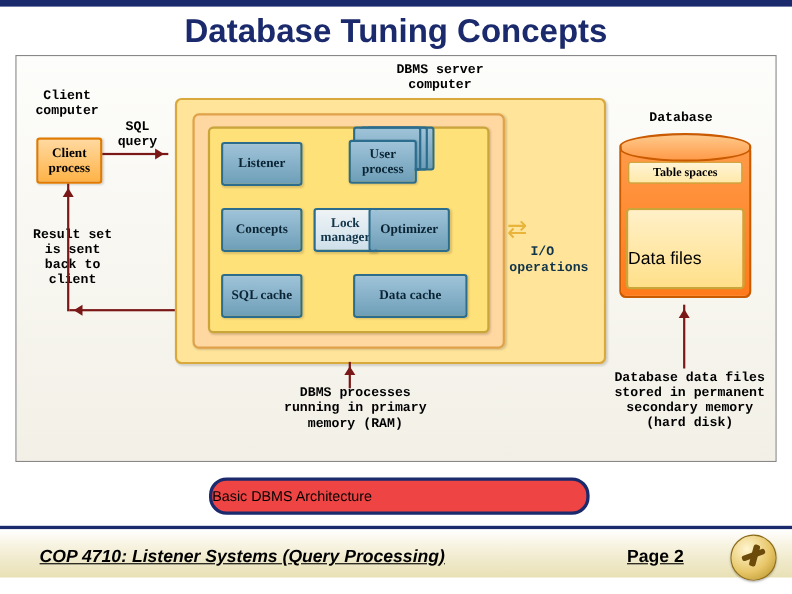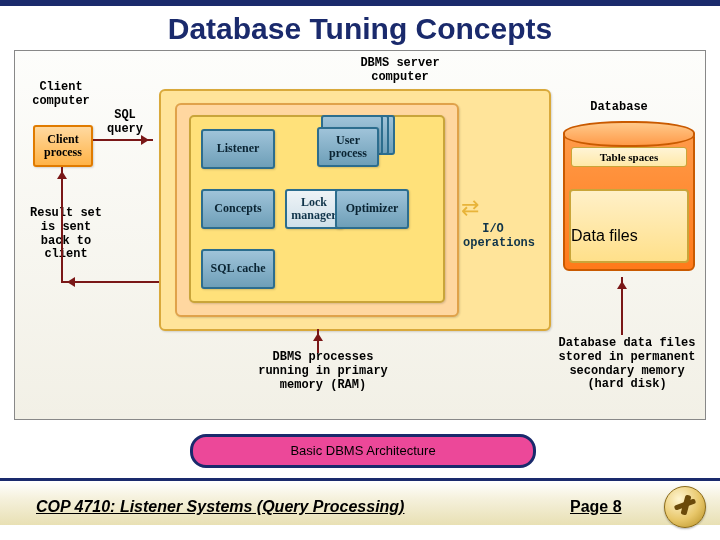--- a/index.html
+++ b/index.html
@@ -9,33 +9,33 @@
   .diagram{position:relative;margin:0 14px;border:1px solid #888;background:linear-gradient(#fdfdfb,#f2f0e6);height:368px}
   .lbl{position:absolute;font-family:Liberation Mono, monospace;font-weight:700;font-size:12px;line-height:1.15;text-align:center}
   .box{position:absolute;border-radius:3px;text-align:center;font-family:"Times New Roman",serif;font-weight:700;font-size:12px;display:flex;align-items:center;justify-content:center;line-height:1.1;box-shadow:1px 1px 2px rgba(0,0,0,.15)}
   .orange{background:linear-gradient(#ffd9a0,#ffb347);border:2px solid #e07b00}
   .blue{background:linear-gradient(#9fc3d9,#6e9fb8);border:2px solid #2c6d8e;color:#0a2433}
   .yellowbig{background:#ffe49a;border:2px solid #d9a93b;border-radius:6px}
   .orangebig{background:#ffd7a0;border:2px solid #e0a24a;border-radius:6px}
   .yellowdk{background:#ffe17a;border:2px solid #c9a53a;border-radius:5px}
   .stack{position:absolute}
   .stack .s{position:absolute;width:58px;height:36px;background:linear-gradient(#9fc3d9,#6e9fb8);border:2px solid #2c6d8e;border-radius:3px}
-  .cyl{position:absolute;width:132px;height:150px}
+  .cyl{position:absolute;width:120px;height:150px}
   .cyl .body{position:absolute;top:10px;left:0;right:0;bottom:0;background:linear-gradient(#ff9b4a,#ff7a1a);border:2px solid #c95a00;border-radius:6px}
   .cyl .top{position:absolute;top:0;left:0;right:0;height:22px;background:linear-gradient(#ffc98a,#ff9b4a);border:2px solid #c95a00;border-radius:60px/12px}
   .cyl .lab{position:absolute;top:26px;left:8px;right:8px;height:18px;background:linear-gradient(#fff4d6,#ffe9a8);border:1px solid #c9a53a;border-radius:3px;font:700 11px/18px "Times New Roman";text-align:center}
   .cyl .df{position:absolute;left:6px;right:6px;bottom:8px;height:70px;background:linear-gradient(#fff0c8,#ffe08a);border:2px solid #c9a53a;border-radius:4px}
   .arrow{position:absolute;background:#7a1717}
   .arrow.h{height:2px}
   .arrow.h:after{content:"";position:absolute;right:-1px;top:-4px;border:5px solid transparent;border-left:8px solid #7a1717}
   .arrow.h.rev:after{right:auto;left:-1px;border:5px solid transparent;border-right:8px solid #7a1717}
   .arrow.v{width:2px}
   .arrow.v:after{content:"";position:absolute;left:-4px;top:-1px;border:5px solid transparent;border-bottom:8px solid #7a1717}
   .ioarrow{position:absolute;color:#e8b43a;font-size:22px;letter-spacing:-3px}
-  .caption{position:absolute;left:190px;top:434px;width:340px;height:28px;border:3px solid #1a2a6c;border-radius:16px;background:#ec4899;text-align:center;font:400 13px/28px Arial}
+  .caption{position:absolute;left:190px;top:434px;width:340px;height:28px;border:3px solid #1a2a6c;border-radius:16px;background:#ef4444;font:400 13px/28px Arial}
   .footerbar{position:absolute;left:0;right:0;top:478px;height:44px;background:linear-gradient(#fff,#f5f1dc 40%,#e8e0b4);border-top:3px solid #1a2a6c}
   .course{position:absolute;left:36px;top:498px;font:italic 700 16px Arial;text-decoration:underline;color:#000}
   .pagenum{position:absolute;left:570px;top:498px;font:700 16px Arial;text-decoration:underline}
   .ucf{position:absolute;right:14px;top:486px;width:40px;height:40px;border-radius:50%;background:radial-gradient(circle at 35% 30%,#fff5d0,#e8c76a 55%,#b38b1f);border:1px solid #8a6a18;box-shadow:0 1px 2px rgba(0,0,0,.3)}
   .ucf:before{content:"";position:absolute;left:9px;top:15px;width:22px;height:5px;background:#6b4a0a;border-radius:2px;transform:rotate(-20deg)}
   .ucf:after{content:"";position:absolute;left:18px;top:8px;width:6px;height:20px;background:#6b4a0a;border-radius:2px;transform:rotate(15deg)}
 </style>
 </head>
 <body>
 
@@ -67,20 +67,21 @@
 
     <div class="stack" style="left:306px;top:64px">
       <div class="s" style="left:12px;top:0"></div>
       <div class="s" style="left:6px;top:6"></div>
       <div class="s" style="left:0;top:12"></div>
     </div>
     <div class="box blue" style="left:302px;top:76px;width:58px;height:36px;z-index:2">User<br>process</div>
 
     <div class="box blue" style="left:270px;top:138px;width:54px;height:36px;background:linear-gradient(#eef3f6,#cfe0ea);color:#10344a">Lock<br>manager</div>
     <div class="box blue" style="left:320px;top:138px;width:70px;height:36px">Optimizer</div>
+    <div class="box blue" style="left:306px;top:198px;width:100px;height:36px">Data cache</div>
 
     <div class="ioarrow" style="left:446px;top:144px">⇄</div>
     <div class="lbl" style="left:448px;top:172px;width:60px;color:#10344a">I/O<br>operations</div>
 
     <div class="lbl" style="left:564px;top:50px;width:80px">Database</div>
     <div class="cyl" style="left:548px;top:70px">
       <div class="body"></div>
         <div class="top"></div>
       <div class="lab">Table spaces</div>
       <div class="df"><br>        <br>        Data files<br>      </div>
@@ -90,15 +91,15 @@
     <div class="lbl" style="left:238px;top:300px;width:140px">DBMS processes<br>running in primary<br>memory (RAM)</div>
 
     <div class="arrow v" style="left:606px;top:226px;height:58px"></div>
     <div class="lbl" style="left:542px;top:286px;width:140px">Database data files<br>stored in permanent<br>secondary memory<br>(hard disk)</div>
   </div>
 
   <div class="caption">Basic DBMS Architecture</div>
 
   <div class="footerbar"></div>
   <div class="course">COP 4710: Listener Systems (Query Processing)</div>
-  <div class="pagenum">Page 8</div>
+  <div class="pagenum">Page 2</div>
   <div class="ucf"></div>
 </div>
 
 </body></html>

